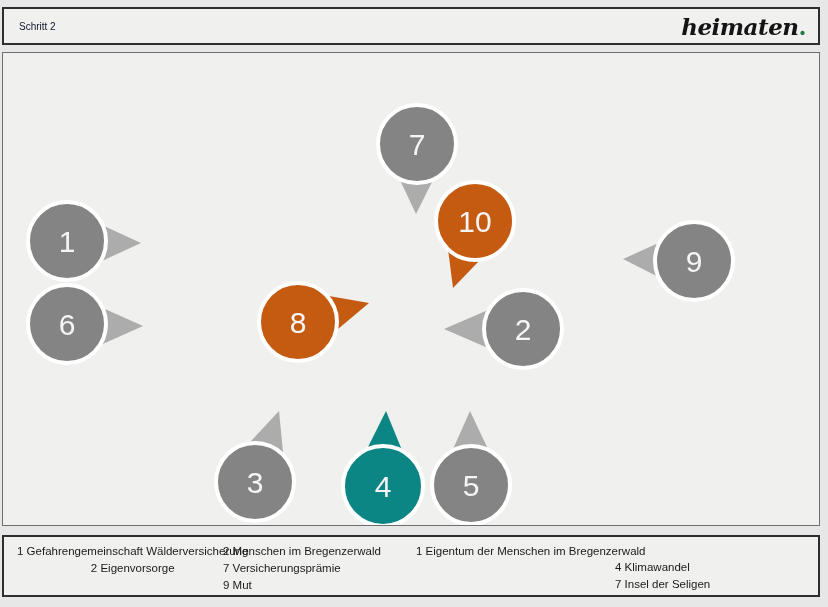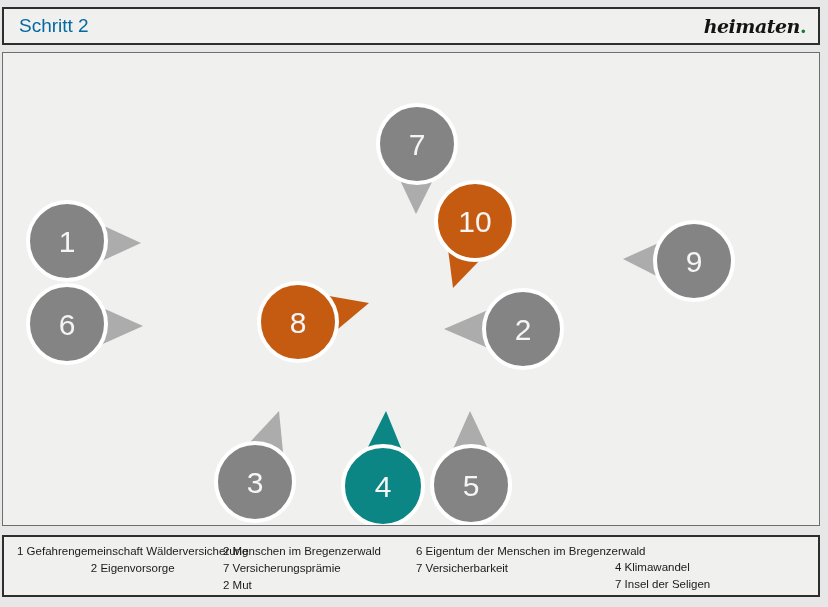--- a/index.html
+++ b/index.html
@@ -1,20 +1,20 @@
 <!DOCTYPE html>
 <html><head>
 <meta charset="utf-8">
 <style>
   html,body{margin:0;padding:0;background:#e7e7e7;font-family:"Liberation Sans",sans-serif;}
   #page{position:relative;width:828px;height:607px;background:#e7e7e7;overflow:hidden;}
   .panel{position:absolute;left:2px;width:818px;background:#f0f0ef;box-sizing:border-box;}
   #header-box{top:7px;height:38px;border:2px solid #2e2e2e;display:flex;align-items:center;justify-content:space-between;padding:0 12px 0 15px;}
-  #page-title{font-size:19px;color:#0369a1;}
-  #logo{font-family:"DejaVu Serif",serif;font-style:italic;font-weight:700;font-size:19px;color:#141414;letter-spacing:-0.5px;}
+  #page-title{font-size:10px;color:#0f172a;}
+  #logo{font-family:"DejaVu Serif",serif;font-style:italic;font-weight:700;font-size:23px;color:#141414;letter-spacing:-0.5px;}
   #logo .dot{color:#1e7a3c;font-style:normal;}
   #main-box{top:52px;height:474px;border:1px solid #6f6f6f;}
   #diagram-svg{display:block;width:816px;height:472px;}
   #diagram-svg text{font-family:"Liberation Sans",sans-serif;}
   #legend-box{top:535px;height:62px;border:2px solid #2e2e2e;}
   .lg-col{position:absolute;top:6px;font-size:11.5px;line-height:17px;color:#1a1a1a;white-space:nowrap;}
   .lg-col.offset{top:22px;}
 </style>
 </head>
 <body>
@@ -82,25 +82,24 @@
   </div>
 
   <div id="legend-box" class="panel">
       <div class="lg-col" style="left: 13px; text-align: center;">
         <div>1 Gefahrengemeinschaft Wälderversicherung</div>
         <div>2 Eigenvorsorge</div>
       </div>
       <div class="lg-col" style="left: 212px; margin-left: 7px;">
         <div>2 Menschen im Bregenzerwald</div>
         <div>7 Versicherungsprämie</div>
-        <div>2 Mut</div>
+        <div>9 Mut</div>
       </div>
       <div class="lg-col" style="left: 412px;">
-        <div>6 Eigentum der Menschen im Bregenzerwald</div>
-        <div>7 Versicherbarkeit</div>
+        <div>1 Eigentum der Menschen im Bregenzerwald</div>
       </div>
       <div class="lg-col offset" style="left: 611px;">
         <div>4 Klimawandel</div>
         <div>7 Insel der Seligen</div>
       </div>
     </div>
 
 </div>
 
 </body></html>

